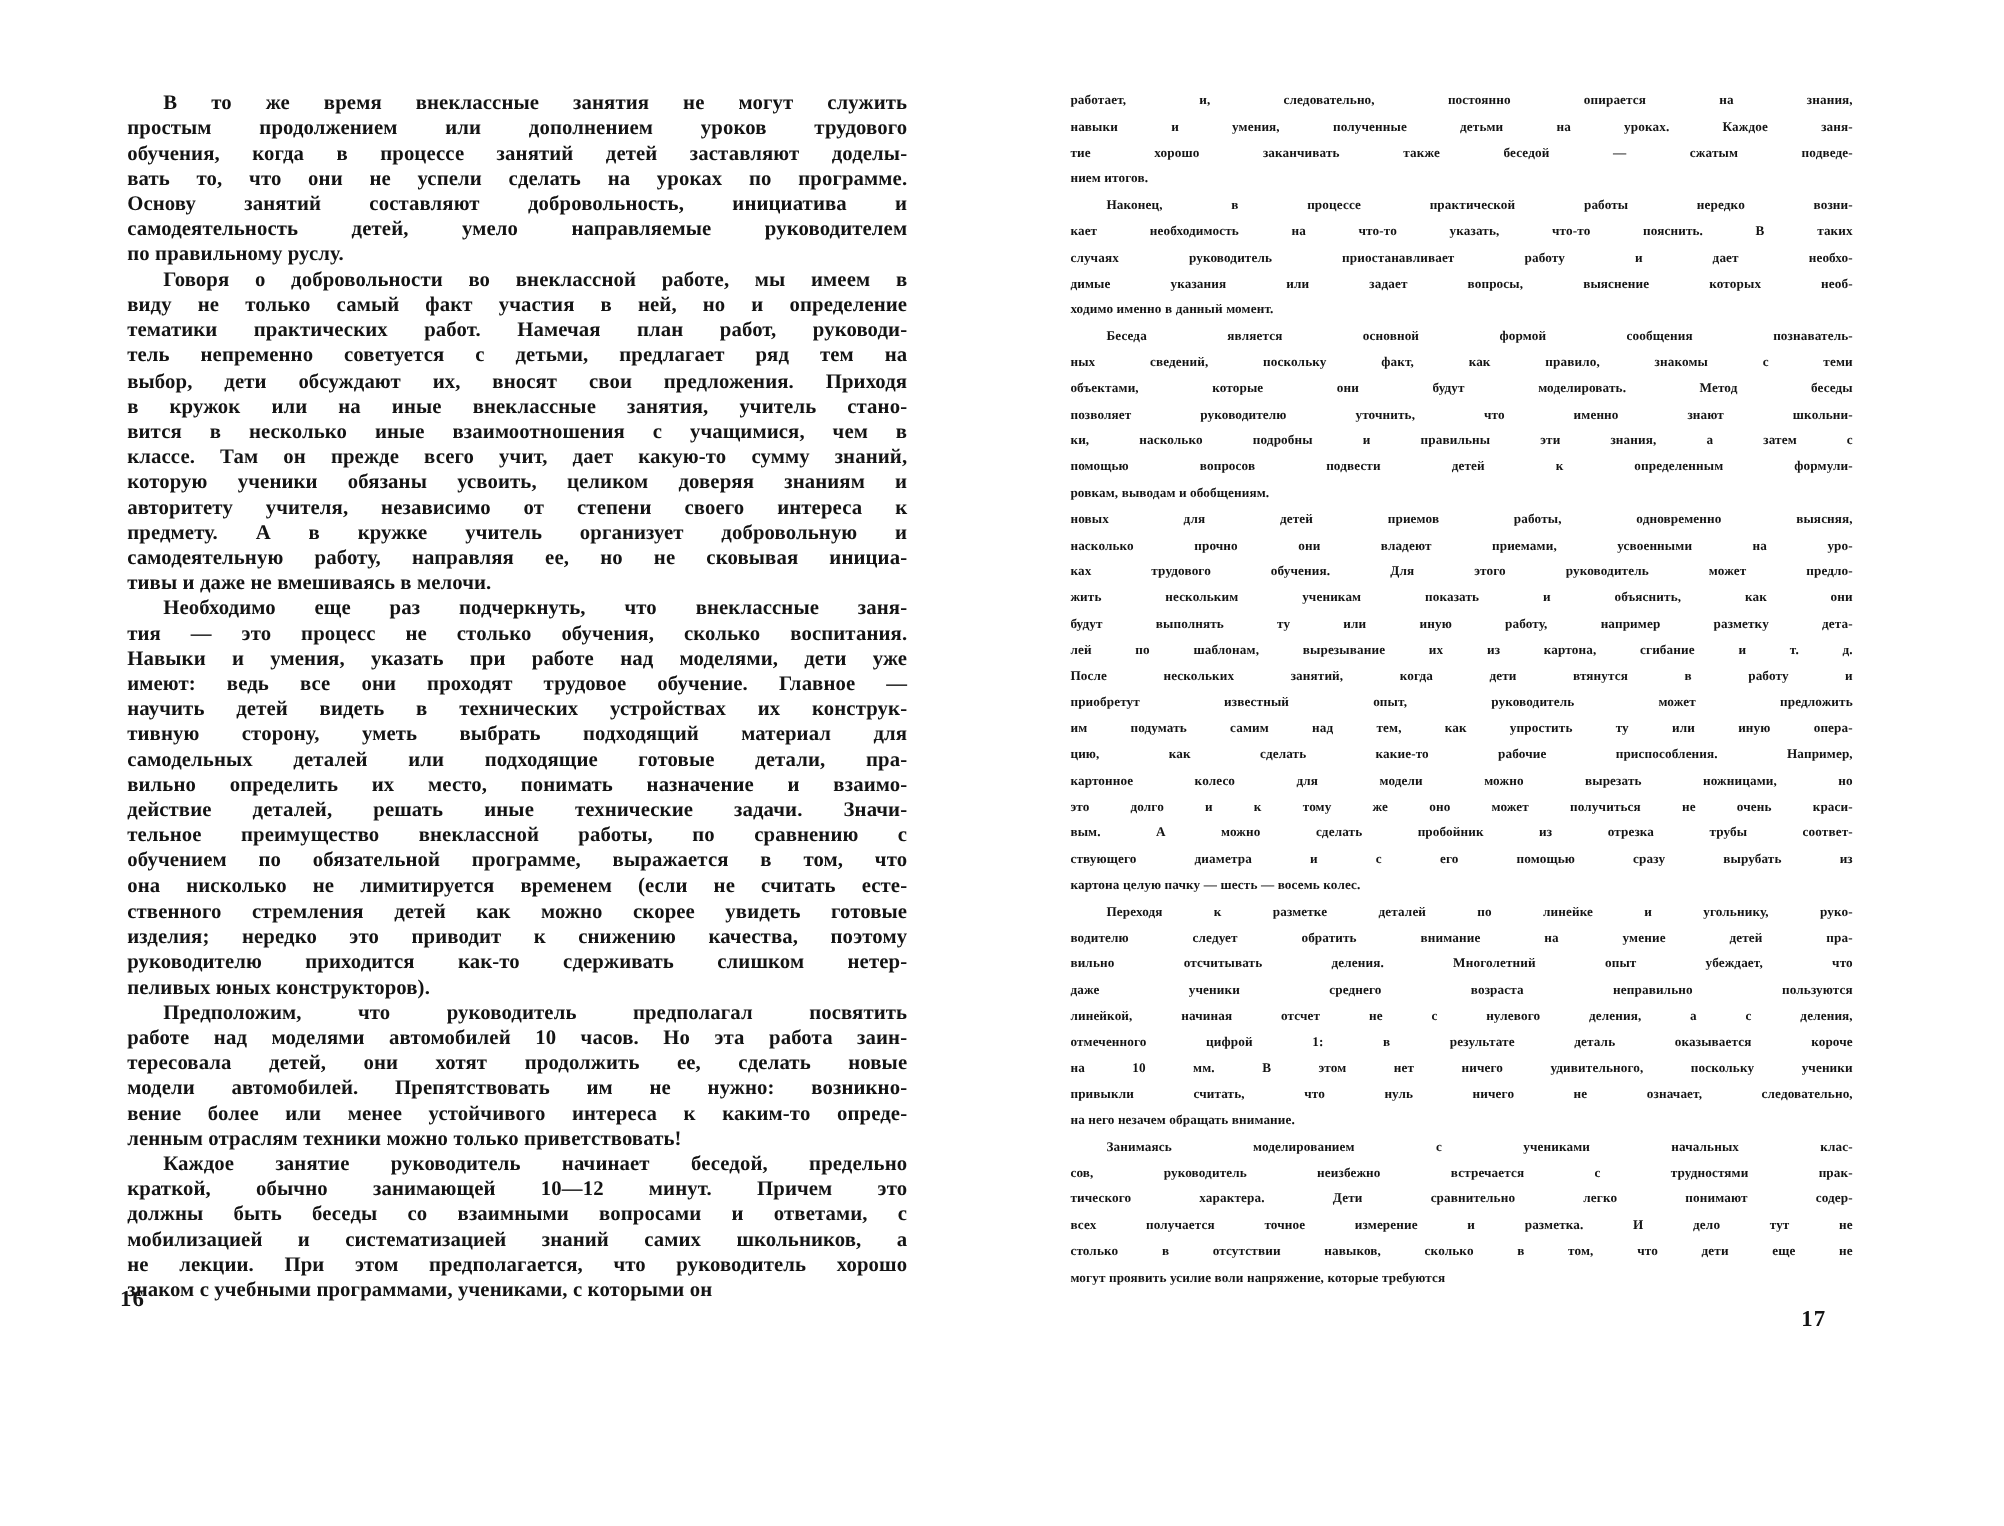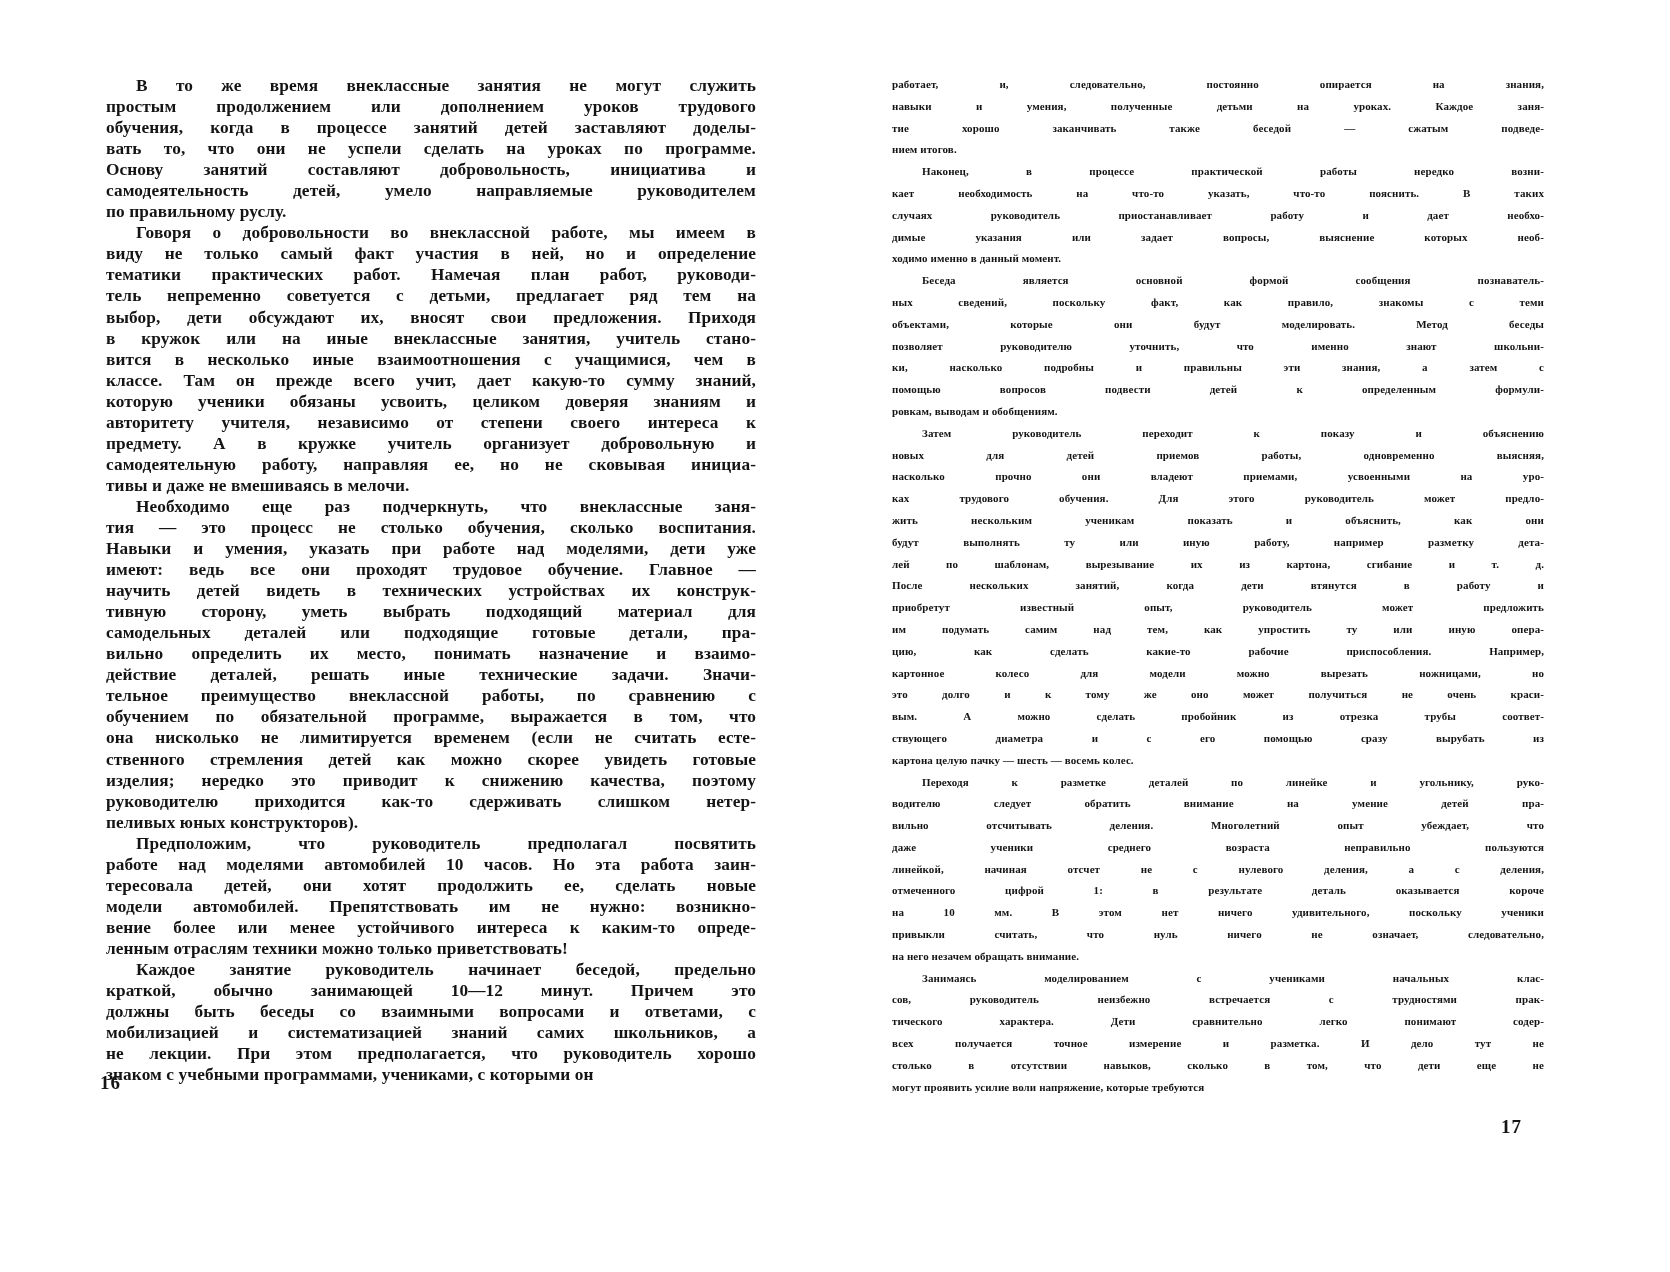--- a/index.html
+++ b/index.html
@@ -55,21 +55,21 @@
     font-size: 19px;
     font-weight: bold;
     letter-spacing: 1px;
   }
   .page-number-left {
     left: 100px;
     top: 1072px;
   }
   .page-number-right {
     left: 1501px;
-    top: 1116px;
+    top: 1089px;
   }
 </style>
 </head>
 <body style="background: rgb(255, 255, 255); color: rgb(20, 20, 20);">
 
 <div class="spread">
 
   <div class="text-column col-left">
       <div class="line indent">В то же время внеклассные занятия не могут служить</div>
       <div class="line">простым продолжением или дополнением уроков трудового</div>
@@ -131,21 +131,20 @@
       <div class="line">случаях руководитель приостанавливает работу и дает необхо-</div>
       <div class="line">димые указания или задает вопросы, выяснение которых необ-</div>
       <div class="line para-end">ходимо именно в данный момент.</div>
       <div class="line indent">Беседа является основной формой сообщения познаватель-</div>
       <div class="line">ных сведений, поскольку факт, как правило, знакомы с теми</div>
       <div class="line">объектами, которые они будут моделировать. Метод беседы</div>
       <div class="line">позволяет руководителю уточнить, что именно знают школьни-</div>
       <div class="line">ки, насколько подробны и правильны эти знания, а затем с</div>
       <div class="line">помощью вопросов подвести детей к определенным формули-</div>
       <div class="line para-end">ровкам, выводам и обобщениям.</div>
-      <div class="line indent">Затем руководитель переходит к показу и объяснению</div>
       <div class="line">новых для детей приемов работы, одновременно выясняя,</div>
       <div class="line">насколько прочно они владеют приемами, усвоенными на уро-</div>
       <div class="line">ках трудового обучения. Для этого руководитель может предло-</div>
       <div class="line">жить нескольким ученикам показать и объяснить, как они</div>
       <div class="line">будут выполнять ту или иную работу, например разметку дета-</div>
       <div class="line">лей по шаблонам, вырезывание их из картона, сгибание и т. д.</div>
       <div class="line">После нескольких занятий, когда дети втянутся в работу и</div>
       <div class="line">приобретут известный опыт, руководитель может предложить</div>
       <div class="line">им подумать самим над тем, как упростить ту или иную опера-</div>
       <div class="line">цию, как сделать какие-то рабочие приспособления. Например,</div>

